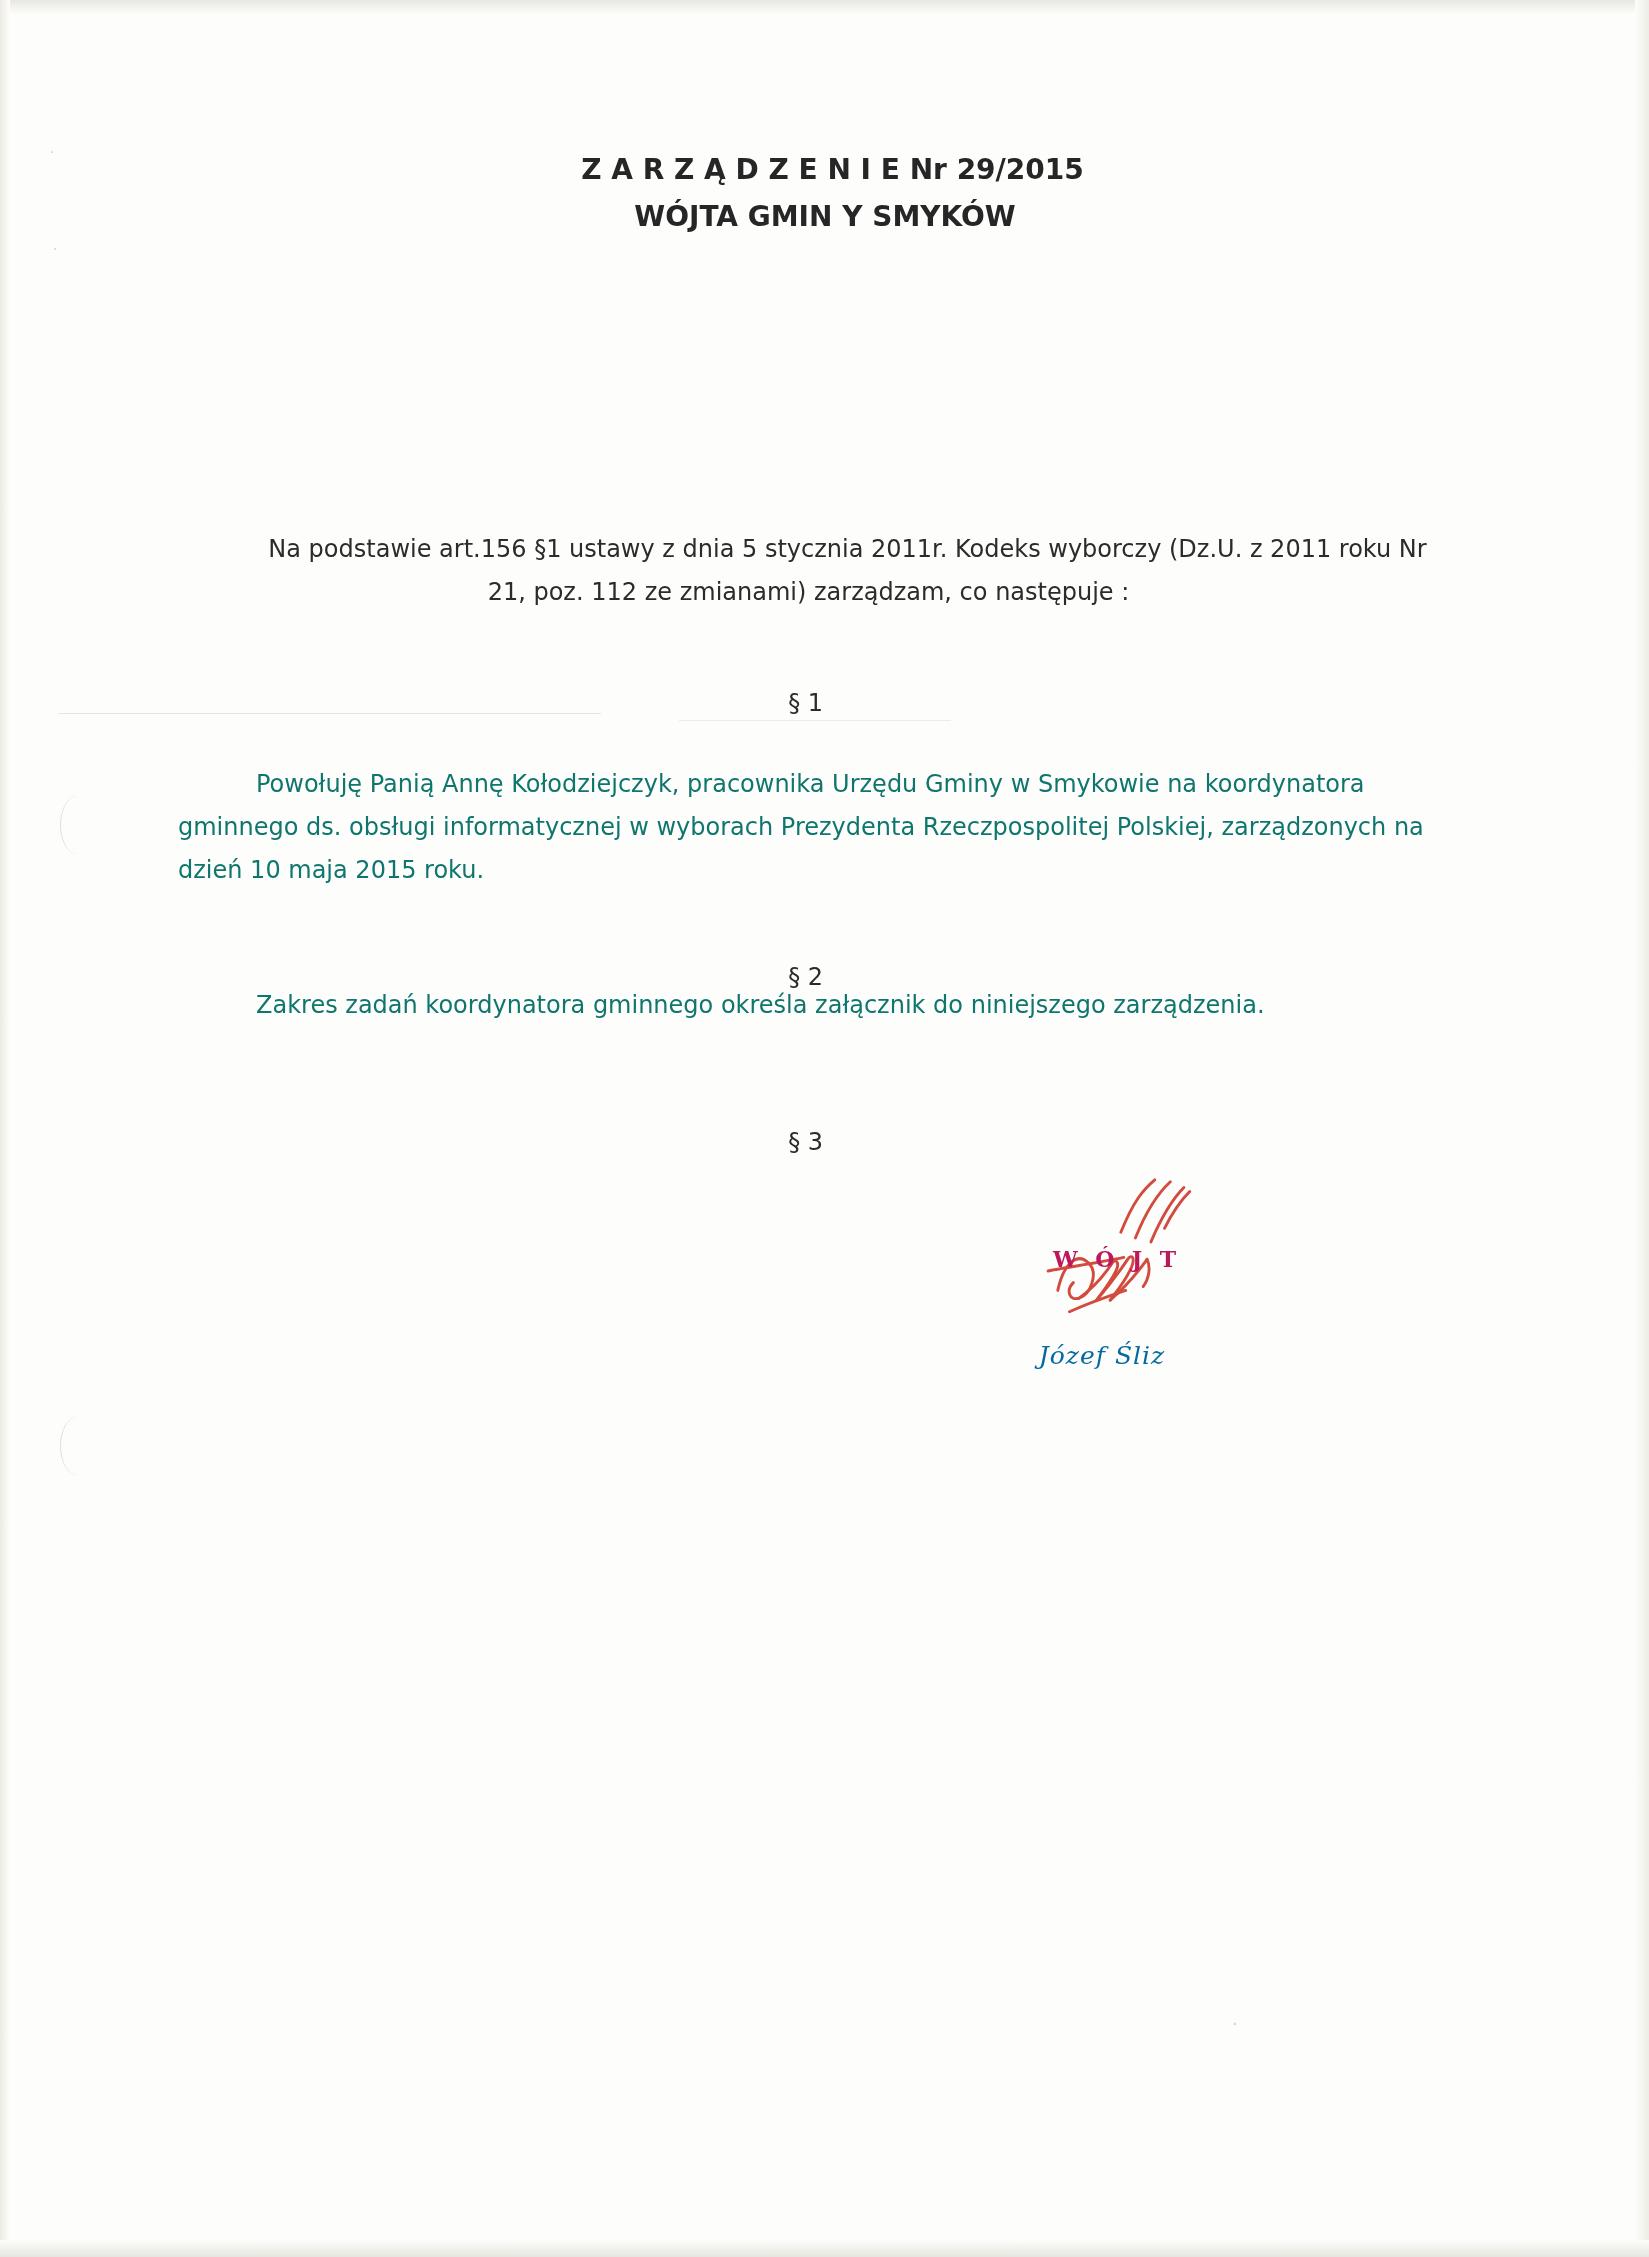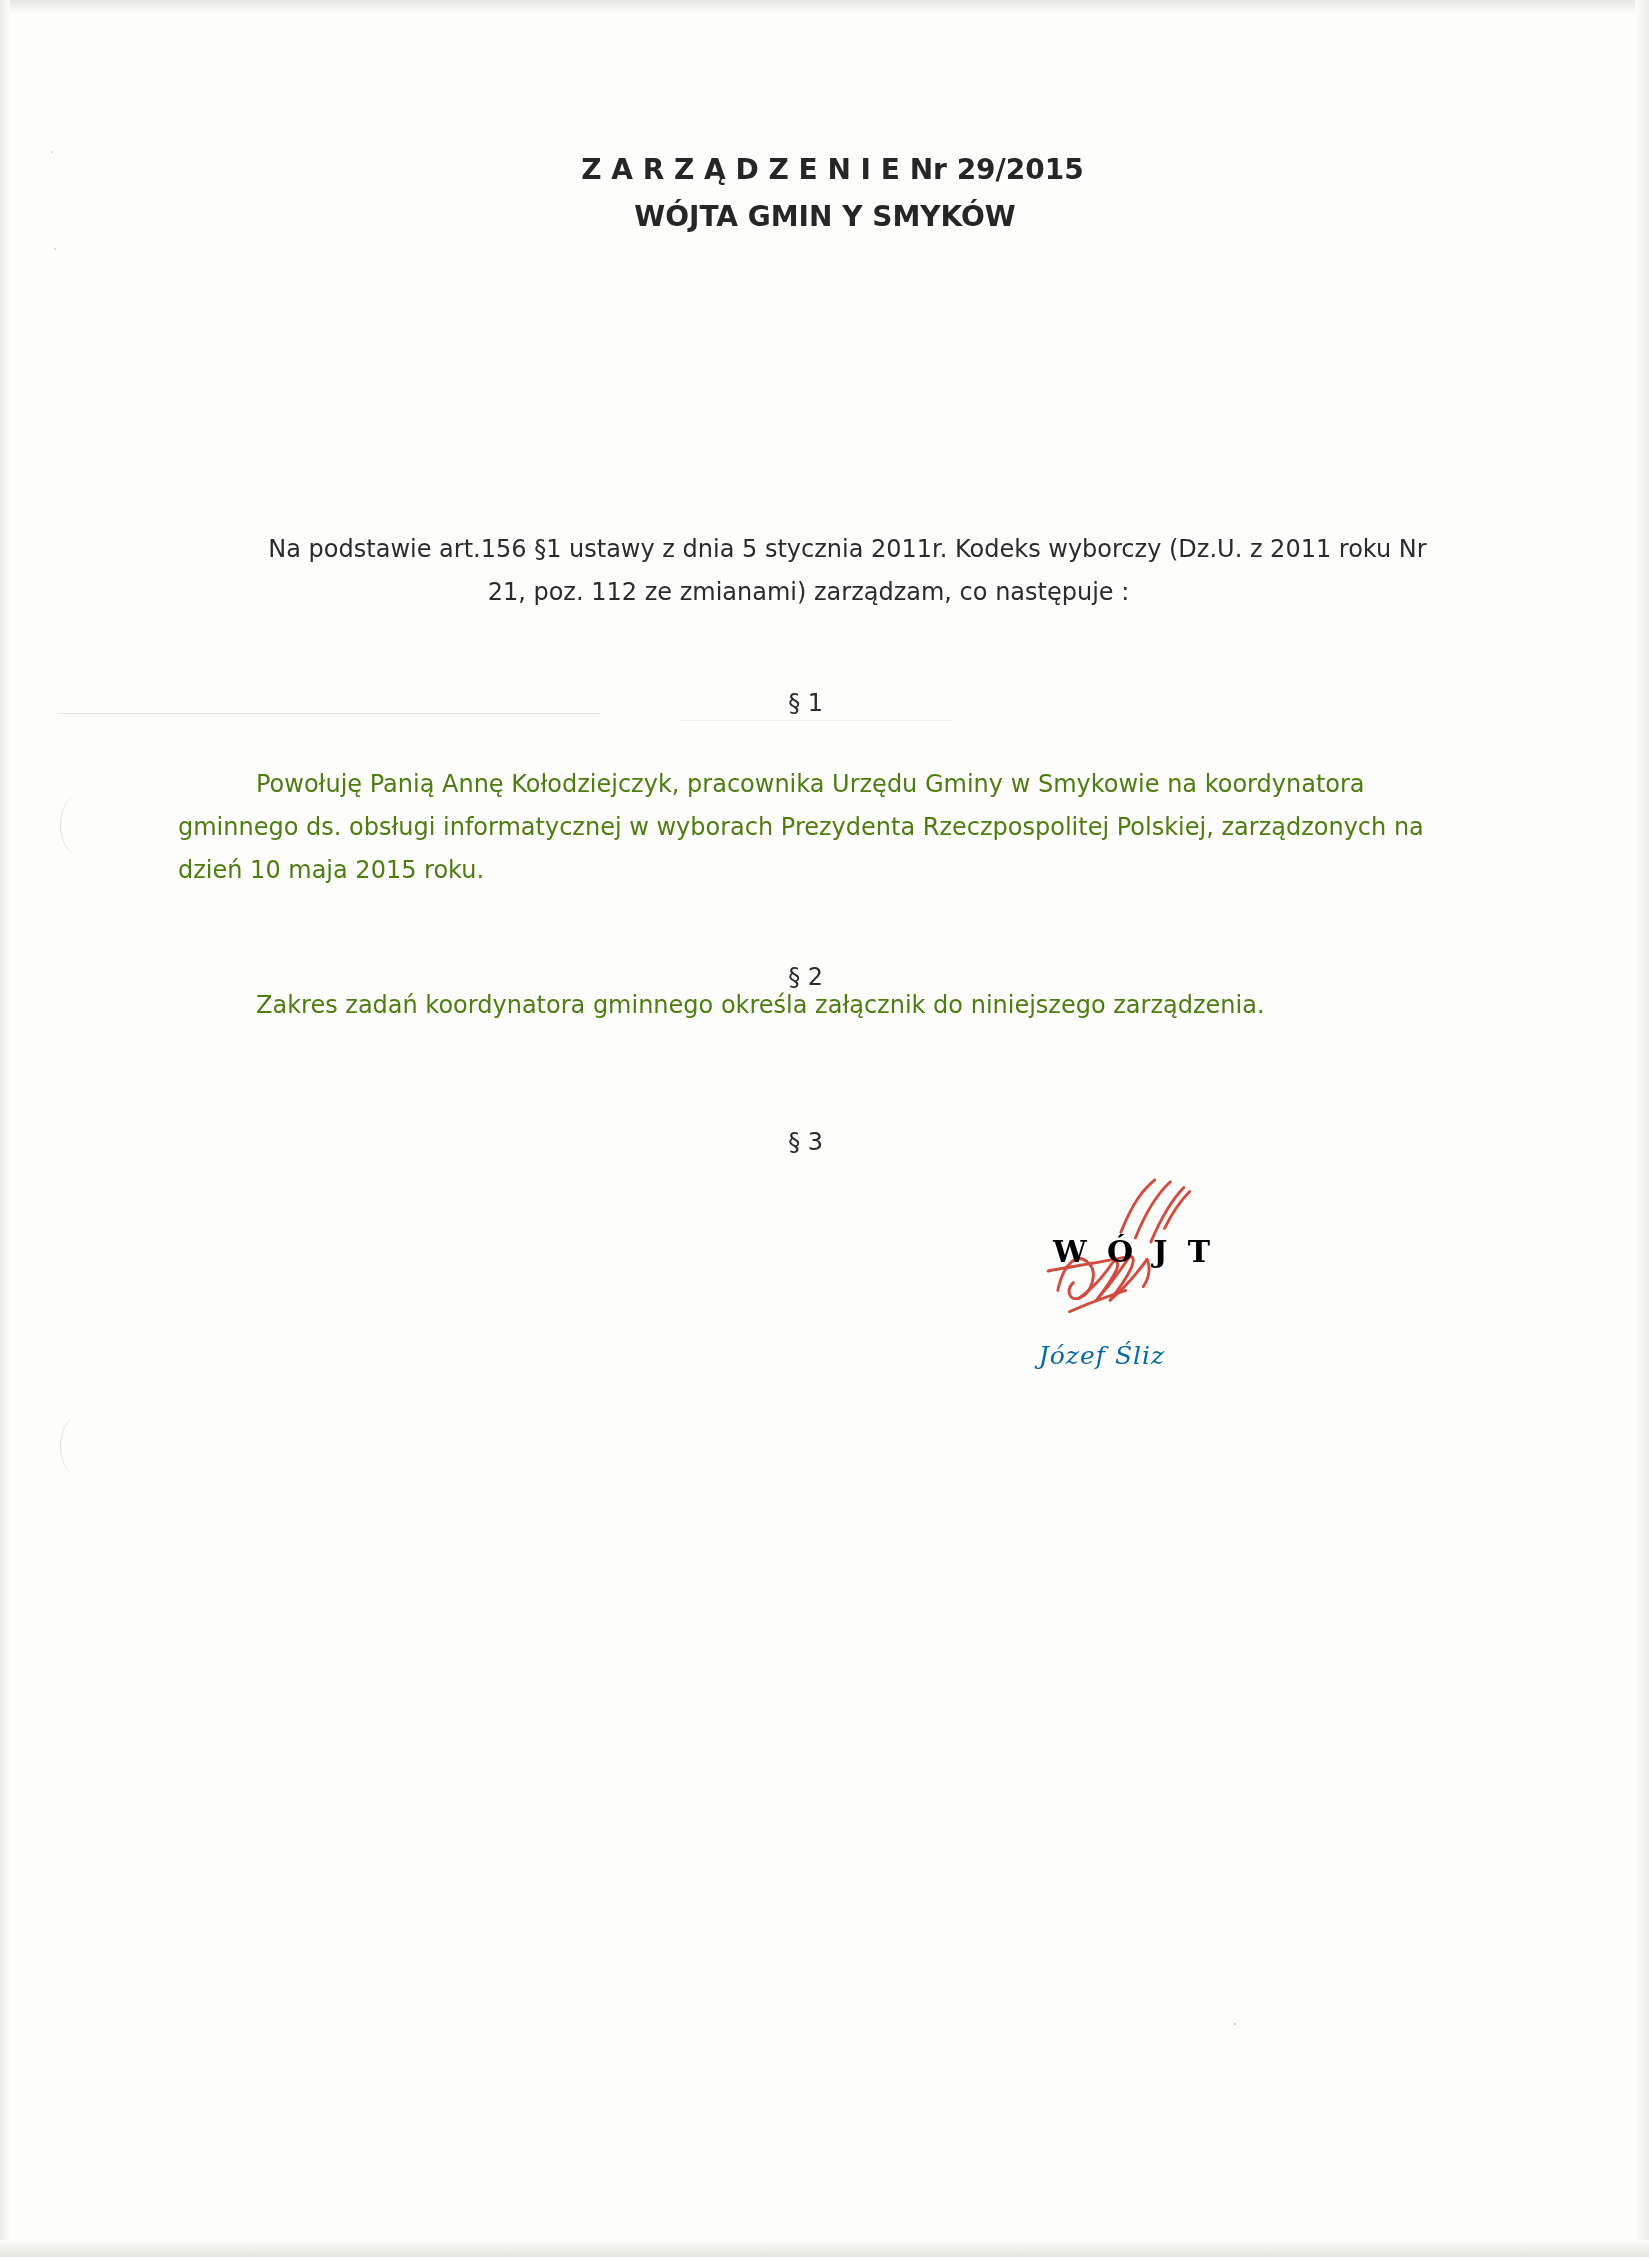--- a/index.html
+++ b/index.html
@@ -105,21 +105,21 @@
     color: #2b2b2b;
   }
   .para-1 { top: 689px; }
   .para-2 { top: 963px; }
   .para-3 { top: 1128px; }
 
   .body-para {
     position: absolute;
     font-size: 24px;
     line-height: 43px;
-    color: #4d7c0f;
+    color: #0f766e;
   }
   .body-1 {
     left: 178px;
     top: 763px;
     width: 1281px;
   }
   .body-1 .indent { display: inline-block; width: 78px; }
   .body-2 {
     left: 256px;
     top: 984px;
@@ -135,25 +135,25 @@
     position: absolute;
     left: 1029px;
     top: 1174px;
     width: 262px;
     height: 243px;
     color: #c0392b;
   }
   .sig-stamp {
     position: absolute;
     left: 24px;
-    top: 60px;
-    font-size: 30px;
+    top: 72px;
+    font-size: 22px;
     font-weight: bold;
     letter-spacing: 4.9px;
-    color: #000000;
+    color: #be185d;
     font-family: "DejaVu Serif", serif;
   }
   .sig-name {
     position: absolute;
     left: 9.7px;
     top: 167px;
     font-size: 25px;
     font-style: italic;
     font-family: "DejaVu Serif", serif;
     color: #0369a1;

